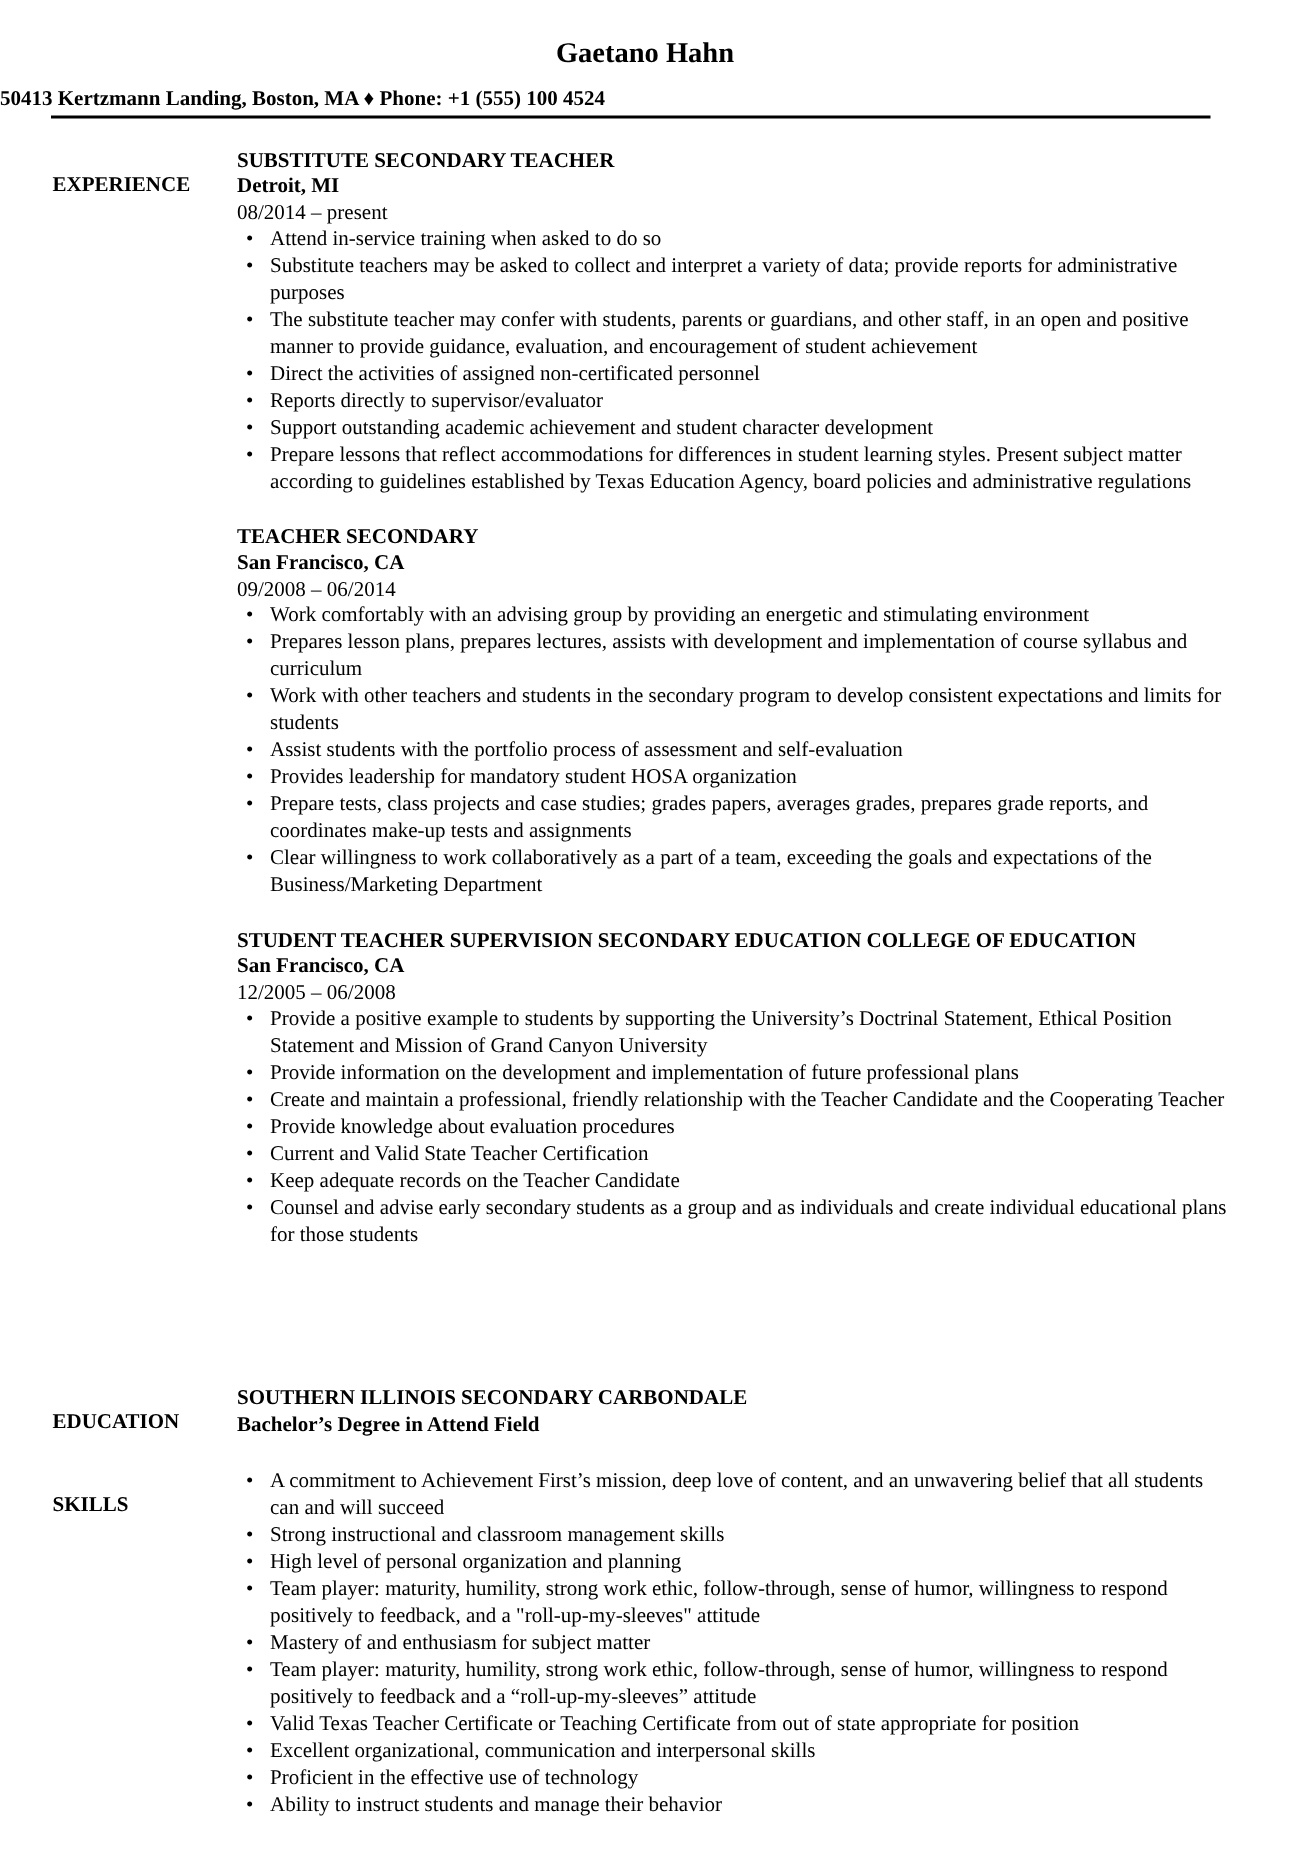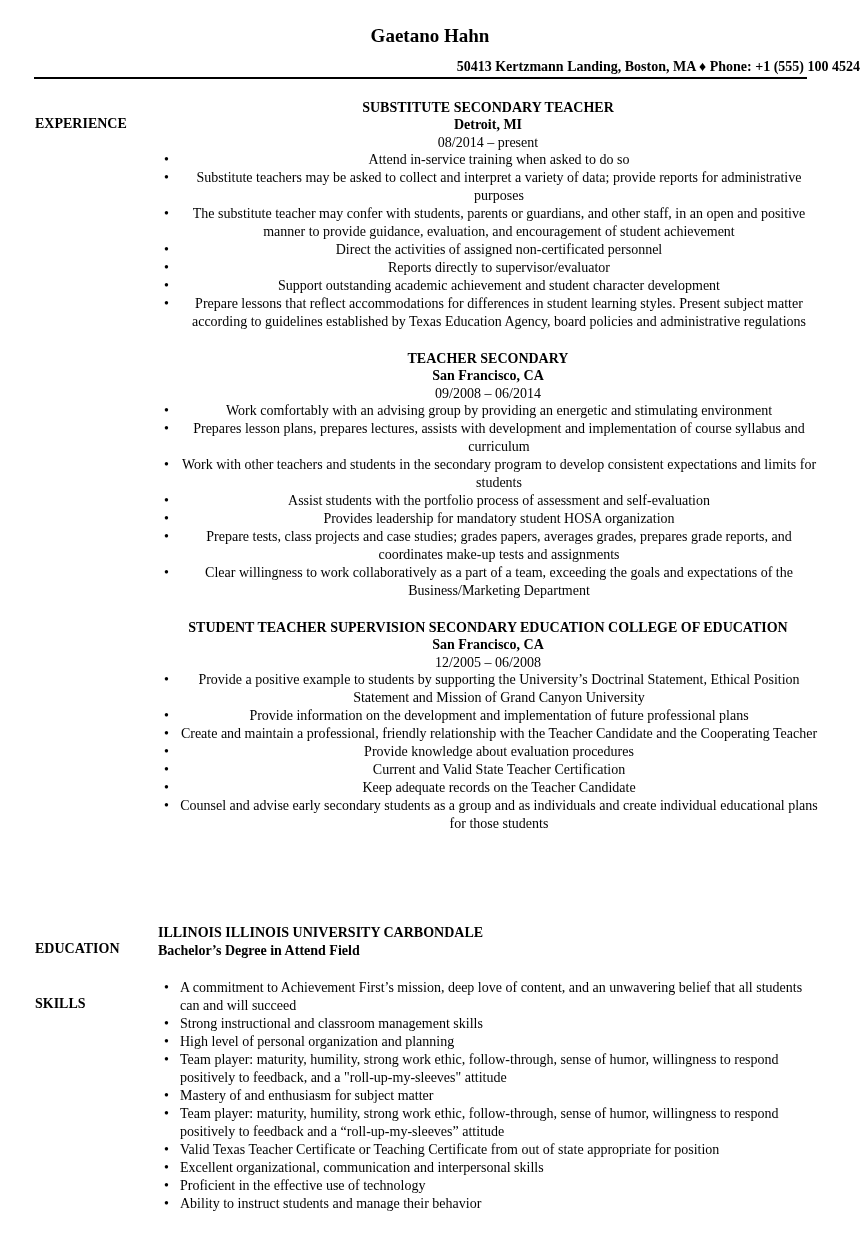--- a/index.html
+++ b/index.html
@@ -8,33 +8,33 @@
     font-family: "Liberation Serif", "DejaVu Serif", serif;
     color: #000000;
   }
   .page { position: relative; width: 860px; height: 1240px; }
   .name {
     position: absolute; left: 0; right: 0; top: 24px;
     font-size: 19px; font-weight: bold; text-align: center; line-height: 24px;
   }
   .contact {
     position: absolute; left: 0; right: 0; top: 58px;
-    font-size: 14px; font-weight: bold; text-align: right; line-height: 18px;
+    font-size: 14px; font-weight: bold; text-align: left; line-height: 18px;
   }
   .rule {
     position: absolute; left: 34px; width: 773px; top: 77px;
     height: 2px; background: #000;
   }
   .section { position: absolute; left: 0; width: 860px; }
   .section-label {
     position: absolute; left: 35px; top: 16px;
     font-size: 14px; font-weight: bold; line-height: 18px;
   }
   .section-body { position: absolute; left: 158px; width: 660px; top: 0; }
-  .job { margin: 0; text-align: center; }
+  .job { margin: 0; }
   .job-title { font-size: 14px; font-weight: bold; line-height: 17px; }
   .job-loc { font-size: 14px; font-weight: bold; line-height: 18px; }
   .job-date { font-size: 14px; line-height: 17px; }
   ul.bullets {
     margin: 0; padding: 0; list-style: none;
   }
   ul.bullets li {
     position: relative; padding-left: 22px;
     font-size: 14px; line-height: 18px;
   }
@@ -106,21 +106,21 @@
           <li>Counsel and advise early secondary students as a group and as individuals and create individual educational plans for those students</li>
         </ul>
       </div>
 
     </div>
   </div>
 
   <div class="section" style="top:924px;">
     <div class="section-label">EDUCATION</div>
     <div class="section-body">
-      <div class="edu-school">ILLINOIS ILLINOIS UNIVERSITY CARBONDALE</div>
+      <div class="edu-school">SOUTHERN ILLINOIS SECONDARY CARBONDALE</div>
       <div class="edu-degree">Bachelor’s Degree in Attend Field</div>
     </div>
   </div>
 
   <div class="section" style="top:979px;">
     <div class="section-label">SKILLS</div>
     <div class="section-body">
       <ul class="bullets">
         <li>A commitment to Achievement First’s mission, deep love of content, and an unwavering belief that all students can and will succeed</li>
         <li>Strong instructional and classroom management skills</li>

